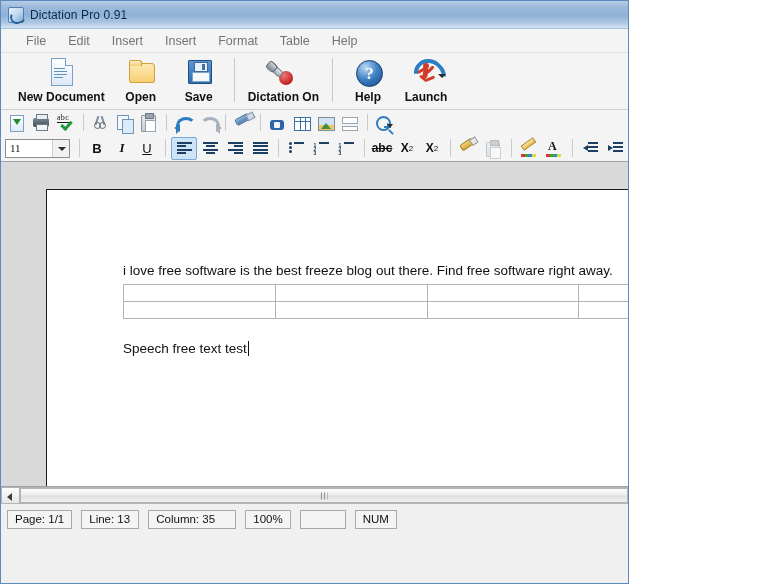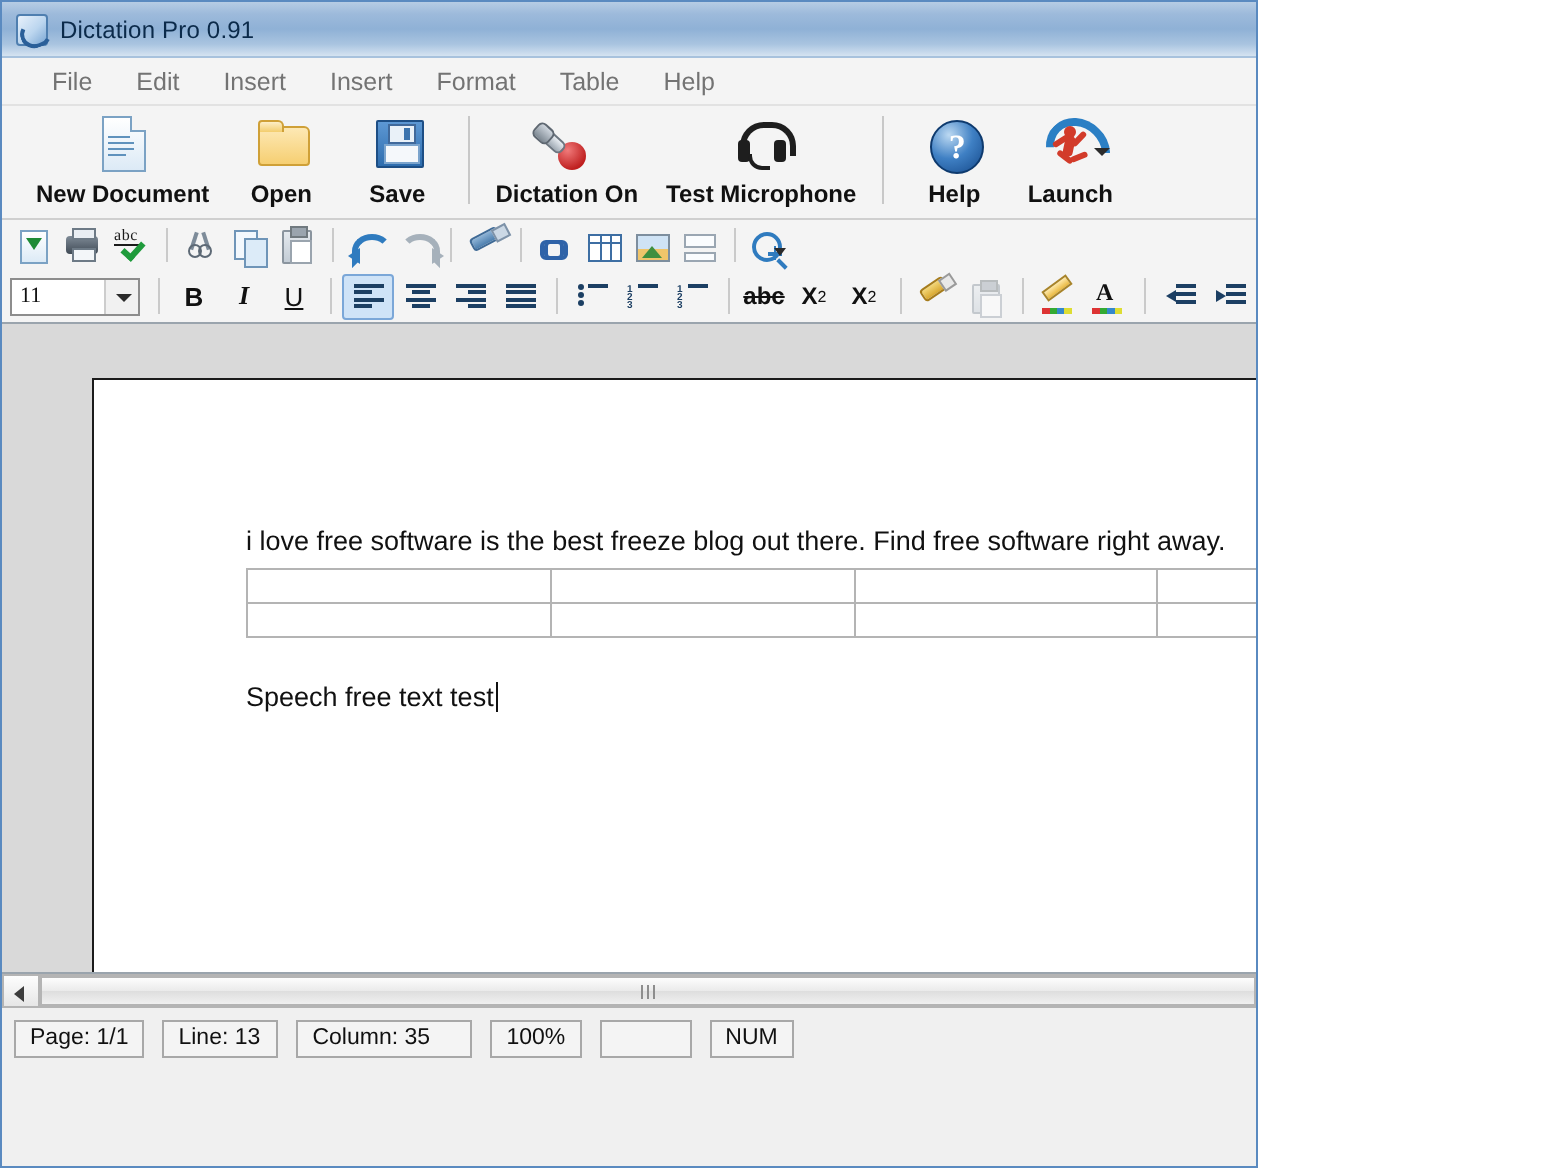--- a/index.html
+++ b/index.html
@@ -876,31 +876,20 @@
       <div class="glyph">
         <div class="mic">
             <div class="ball"></div>
             <div class="stick"></div>
             <div class="grill"></div>
           </div>
       </div>
       <div class="cap">Dictation On</div>
     </div>
 
-    <div class="bigbtn">
-      <div class="glyph">
-        <div class="headset">
-            <div class="band"></div>
-            <div class="ear l"></div>
-            <div class="ear r"></div>
-            <div class="boom"></div>
-          </div>
-      </div>
-      <div class="cap">Test Microphone</div>
-    </div>
 
 
     <div class="bigsep"></div>
 
     <div class="bigbtn">
       <div class="glyph">
         <div class="helpicon">?</div>
       </div>
       <div class="cap">Help</div>
     </div>

